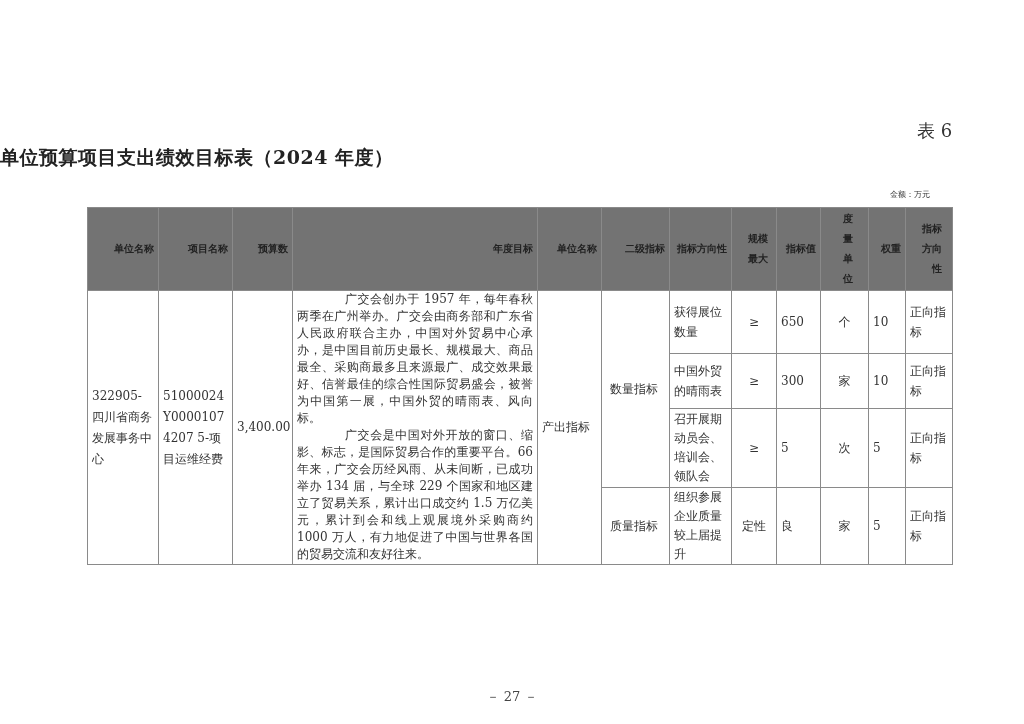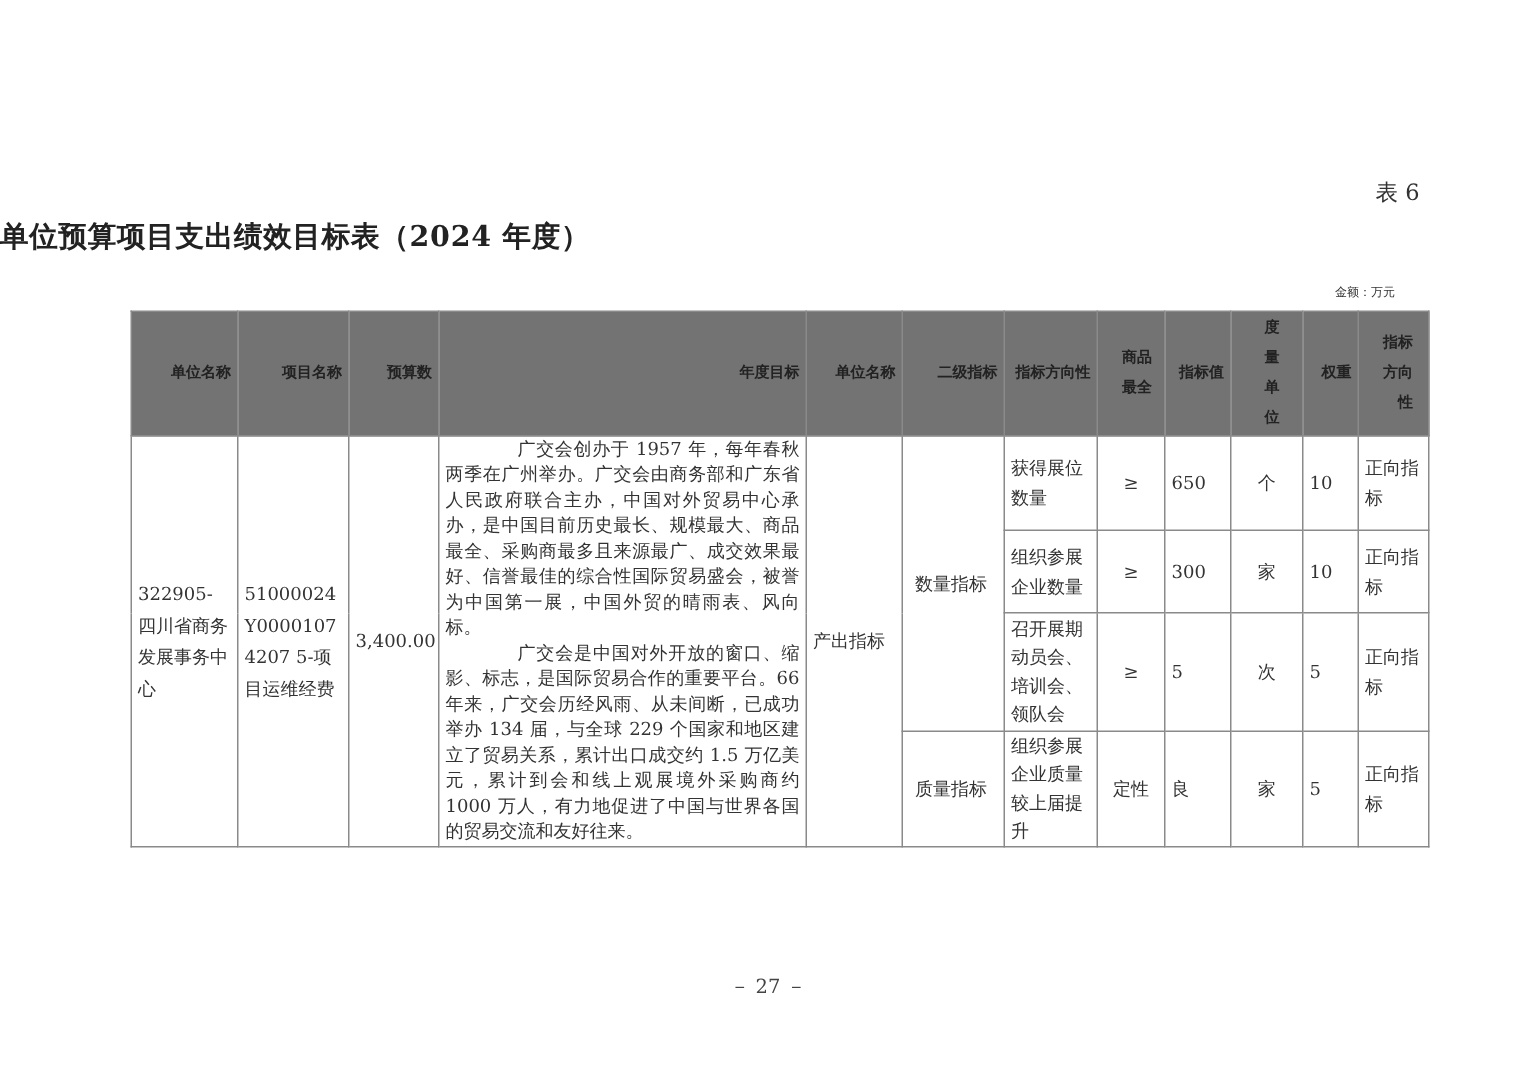--- a/index.html
+++ b/index.html
@@ -1,28 +1,28 @@
 <!DOCTYPE html>
 <html><head>
 <meta charset="utf-8">
 <style>
   html, body { margin:0; padding:0; }
   body { width:1024px; height:724px; background:#ffffff; position:relative; overflow:hidden;
          font-family:"DejaVu Serif", "Liberation Serif", serif; color:#222; }
-  .table-label { position:absolute; left:917px; top:119px; font-size:15px; color:#333; }
+  .table-label { position:absolute; left:917px; top:119px; font-size:18px; color:#333; }
   .page-title { position:absolute; left:0; width:1024px; top:145px; text-align:left; font-size:19px; font-weight:bold; color:#222; letter-spacing:0.5px; }
   .unit-note { position:absolute; left:890px; top:189px; font-size:8px; color:#333; }
   table.grid { position:absolute; left:87px; top:207px; border-collapse:collapse; table-layout:fixed; width:865px; }
   table.grid td, table.grid th { border:1px solid #8a8a8a; font-size:12px; line-height:17px; color:#333; padding:0 4px; }
   table.grid th { background:#737373; font-weight:bold; height:82px; text-align:right; font-family:"DejaVu Sans", sans-serif; font-size:10px; color:#222; line-height:20px; }
   .c { text-align:center; }
   .l { text-align:left; }
   .goal { text-align:justify; font-size:10.5px; line-height:18.5px; padding:3px 6px; vertical-align:top; }
   .goal p { margin:0; text-indent:4em; }
-  .page-number { position:absolute; left:0; width:1024px; top:649px; text-align:center; font-size:13px; color:#444; }
+  .page-number { position:absolute; left:0; width:1024px; top:688px; text-align:center; font-size:13px; color:#444; }
 </style>
 </head>
 <body>
 
 <div class="table-label">表 6</div>
 <div class="page-title">单位预算项目支出绩效目标表（2024 年度）</div>
 <div class="unit-note">金额：万元</div>
 
 <table class="grid">
   <colgroup>
@@ -41,21 +41,21 @@
   </colgroup>
   <tbody>
       <tr>
     <th>单位名称</th>
     <th>项目名称</th>
     <th>预算数</th>
     <th>年度目标</th>
     <th>单位名称</th>
     <th>二级指标</th>
     <th>指标方向性</th>
-    <th style="padding:0 8px">商品最全</th>
+    <th style="padding:0 8px">规模最大</th>
     <th>指标值</th>
     <th style="padding:0 22px">度量单位</th>
     <th>权重</th>
     <th style="padding:0 10px">指标方向性</th>
   </tr>
   <tr style="height:63px">
     <td rowspan="4" class="l" style="line-height:21px;">322905- 四川省商务发展事务中心</td>
     <td rowspan="4" class="l" style="line-height:21px; word-break:break-all;">51000024Y00001074207 5-项目运维经费</td>
     <td rowspan="4" class="c">3,400.00</td>
     <td rowspan="4" class="goal">
@@ -65,21 +65,21 @@
     <td rowspan="4" class="l">产出指标</td>
     <td rowspan="3" class="l" style="padding-left:8px">数量指标</td>
     <td class="l" style="line-height:20px">获得展位数量</td>
     <td class="c">≥</td>
     <td class="l">650</td>
     <td class="c">个</td>
     <td class="l">10</td>
     <td class="l" style="line-height:20px">正向指标</td>
   </tr>
   <tr style="height:55px">
-    <td class="l" style="line-height:20px">组织参展企业数量</td>
+    <td class="l" style="line-height:20px">中国外贸的晴雨表</td>
     <td class="c">≥</td>
     <td class="l">300</td>
     <td class="c">家</td>
     <td class="l">10</td>
     <td class="l" style="line-height:20px">正向指标</td>
   </tr>
   <tr style="height:79px">
     <td class="l" style="line-height:19px">召开展期动员会、培训会、领队会</td>
     <td class="c">≥</td>
     <td class="l">5</td>

